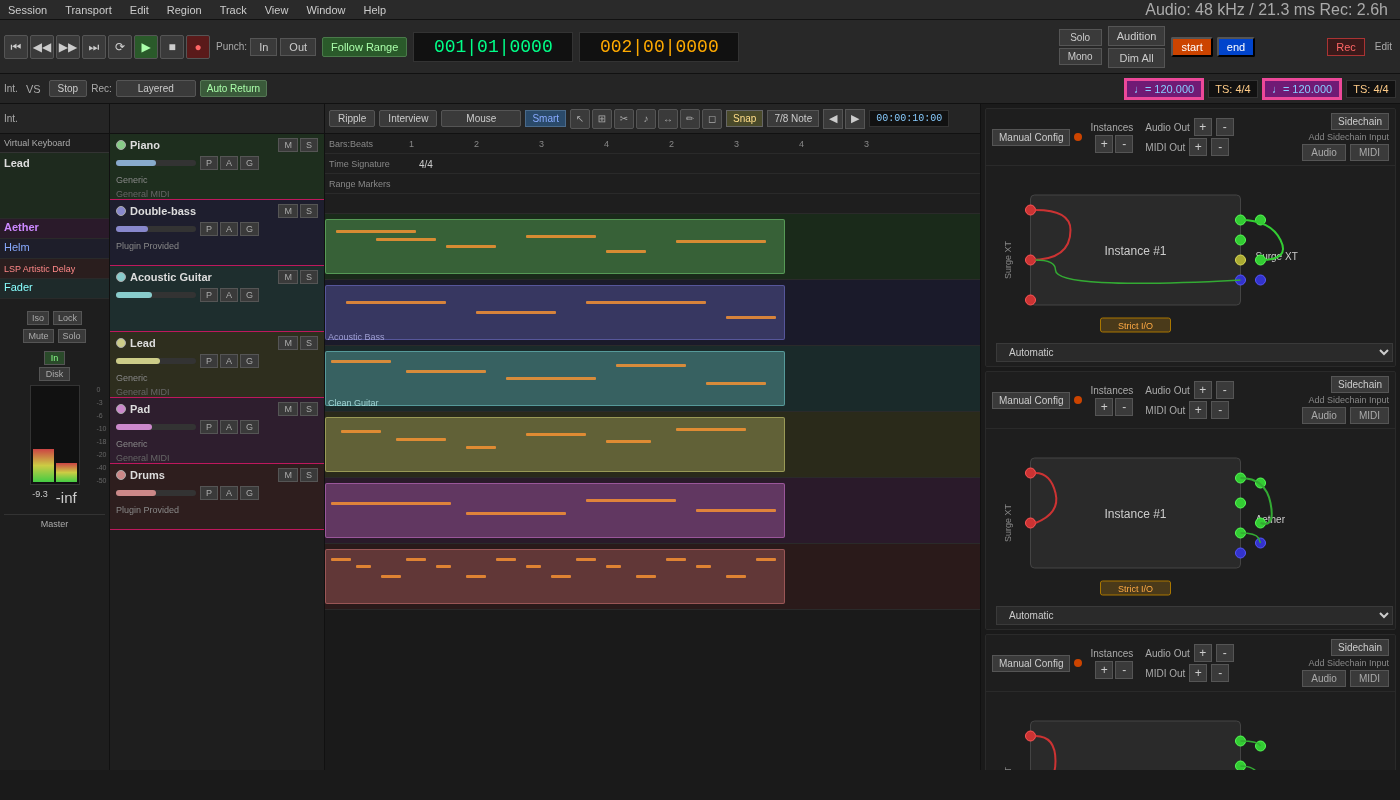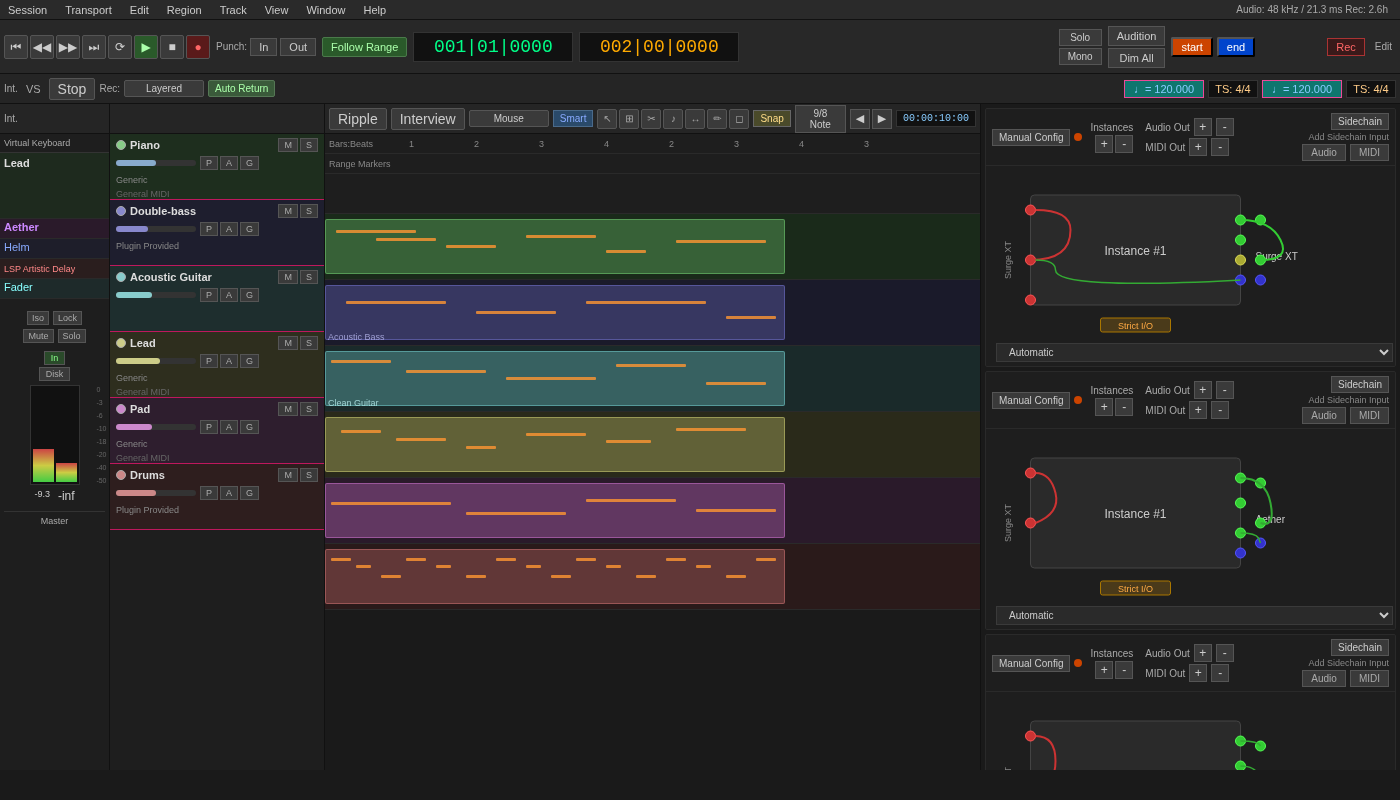--- a/index.html
+++ b/index.html
@@ -18,21 +18,21 @@
       background: #2a2a2a;
       height: 20px;
       display: flex;
       align-items: center;
       padding: 0 4px;
       border-bottom: 1px solid #111;
       justify-content: space-between;
     }
     .menu-bar-left { display: flex; gap: 10px; }
     .menu-item { color: #ccc; font-size: 11px; cursor: pointer; padding: 0 4px; }
-    .menu-bar-right { color: #aaa; font-size: 10px; padding-right: 8px; }
+    .menu-bar-right { color: #aaa; font-size: 16px; padding-right: 8px; }
 
     
     .transport-bar {
       background: #282828;
       height: 54px;
       display: flex;
       align-items: center;
       padding: 0 4px;
       border-bottom: 1px solid #111;
       gap: 6px;
@@ -147,21 +147,21 @@
       align-items: center;
       padding: 0 4px;
       border-bottom: 1px solid #111;
       gap: 4px;
     }
     .toolbar2-btn {
       background: #3a3a3a;
       border: 1px solid #555;
       color: #ccc;
       padding: 2px 8px;
-      font-size: 14px;
+      font-size: 10px;
       cursor: pointer;
       border-radius: 2px;
     }
     .vs-label { color: #aaa; font-size: 11px; padding: 0 4px; }
     .dropdown-btn {
       background: #3a3a3a;
       border: 1px solid #555;
       color: #ccc;
       padding: 2px 6px;
       font-size: 10px;
@@ -172,22 +172,22 @@
     .auto-return-btn {
       background: #3a5a3a;
       border: 1px solid #557755;
       color: #aaffaa;
       padding: 2px 6px;
       font-size: 10px;
       cursor: pointer;
       border-radius: 2px;
     }
     .tempo-display {
-      background: #0f766e;
-      border: 1px solid #ec4899;
+      background: #701a75;
+      border: 3px solid #ec4899;
       color: #88ccff;
       font-size: 11px;
       padding: 2px 6px;
       min-width: 80px;
       text-align: center;
     }
     .ts-display {
       background: #111;
       border: 1px solid #333;
       color: #ffcc88;
@@ -696,21 +696,21 @@
             <span>-6</span>
             <span>-10</span>
             <span>-18</span>
             <span>-20</span>
             <span>-40</span>
             <span>-50</span>
         </div>
       </div>
       <div style="display:flex;gap:8px;">
         <span style="color:#ccc;font-size:9px;">-9.3</span>
-        <span style="color:#ccc;font-size:12px;">-inf</span>
+        <span style="color:#ccc;font-size:15px;">-inf</span>
       </div>
       <div style="color:#aaa;font-size:9px;margin-top:4px;border-top:1px solid #333;padding-top:4px;width:100%;text-align:center;">Master</div>
     </div>
   </div>
 
   <div class="track-list-panel">
     <div class="track-list-header">
     </div>
 
     <div class="track-row" style="background:#1e2e1e;">
@@ -858,40 +858,46 @@
       <div class="tool-btns">
         <div class="tool-btn">↖</div>
         <div class="tool-btn">⊞</div>
         <div class="tool-btn">✂</div>
         <div class="tool-btn">♪</div>
         <div class="tool-btn">↔</div>
         <div class="tool-btn">✏</div>
         <div class="tool-btn">◻</div>
       </div>
       <button class="snap-btn">Snap</button>
-      <button class="note-btn">9/8 Note</button>
+      <button class="note-btn">7/8 Note</button>
       <div class="timeline-nav">
         <div class="nav-btn">◀</div>
         <div class="nav-btn">▶</div>
       </div>
       <div class="time-code-display">00:00:10:00</div>
     </div>
 
     <div class="timeline-ruler">
       <div class="ruler-row">
         <span class="ruler-label">Bars:Beats</span>
         <div class="ruler-ticks">
           <span class="tick-label">1</span>
           <span class="tick-label">2</span>
           <span class="tick-label">3</span>
           <span class="tick-label">4</span>
           <span class="tick-label">2</span>
           <span class="tick-label">3</span>
           <span class="tick-label">4</span>
           <span class="tick-label">3</span>
+        </div>
+      </div>
+      <div class="ruler-row">
+        <span class="ruler-label">Time Signature</span>
+        <div style="padding-left:90px;">
+          <span class="time-sig-value">4/4</span>
         </div>
       </div>
       <div class="ruler-row">
         <span class="ruler-label">Range Markers</span>
       </div>
 
     </div>
 
     <div class="tracks-canvas">
 

